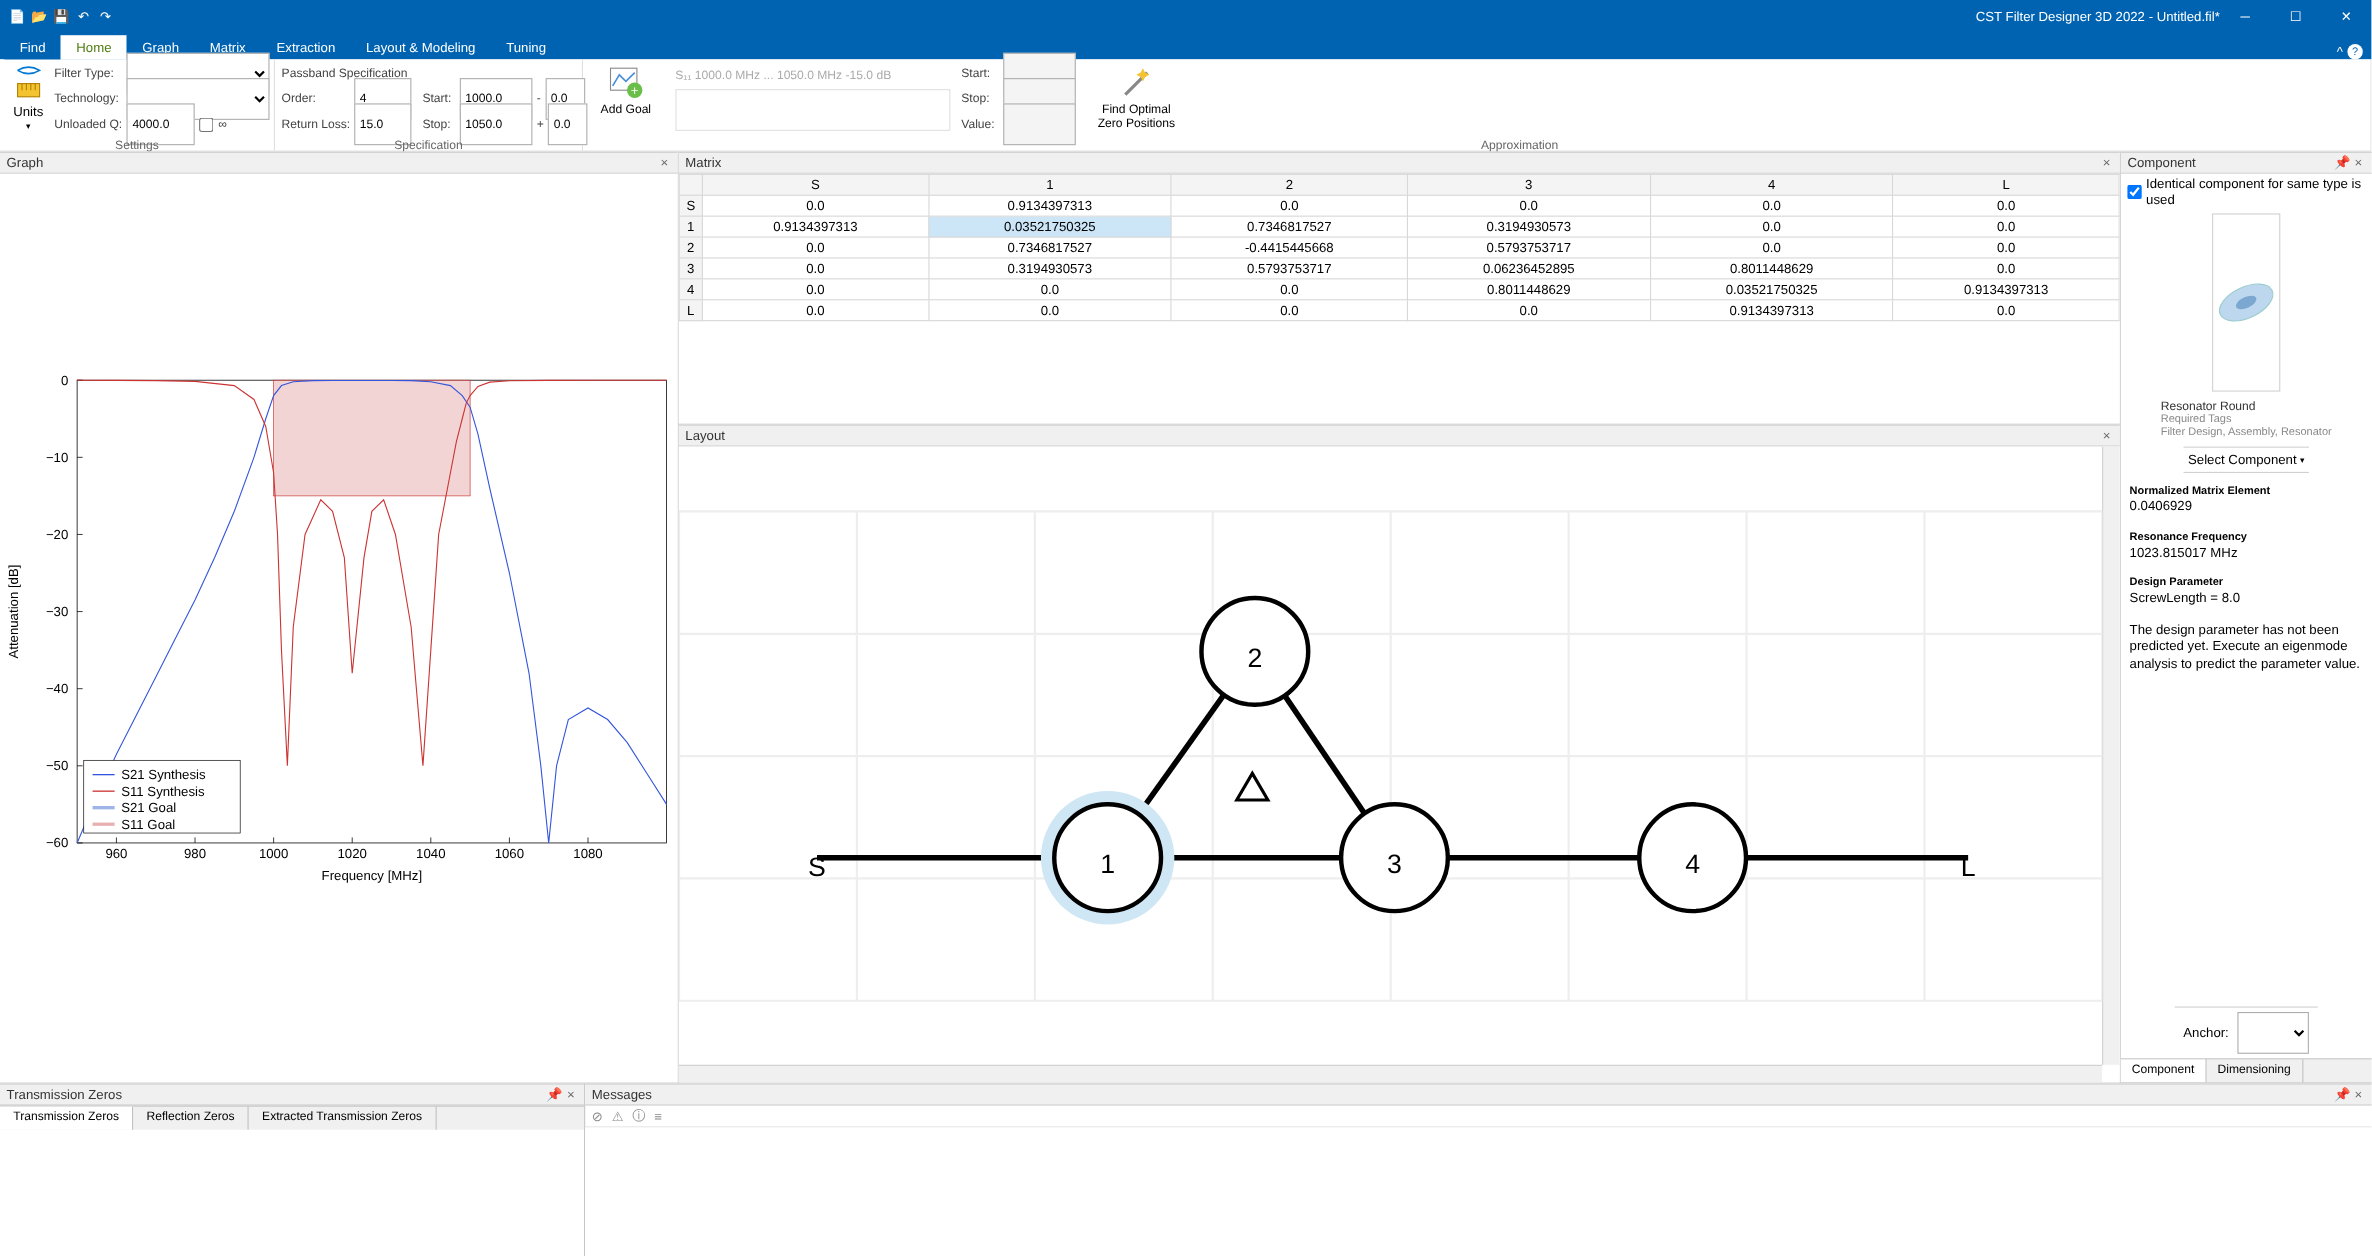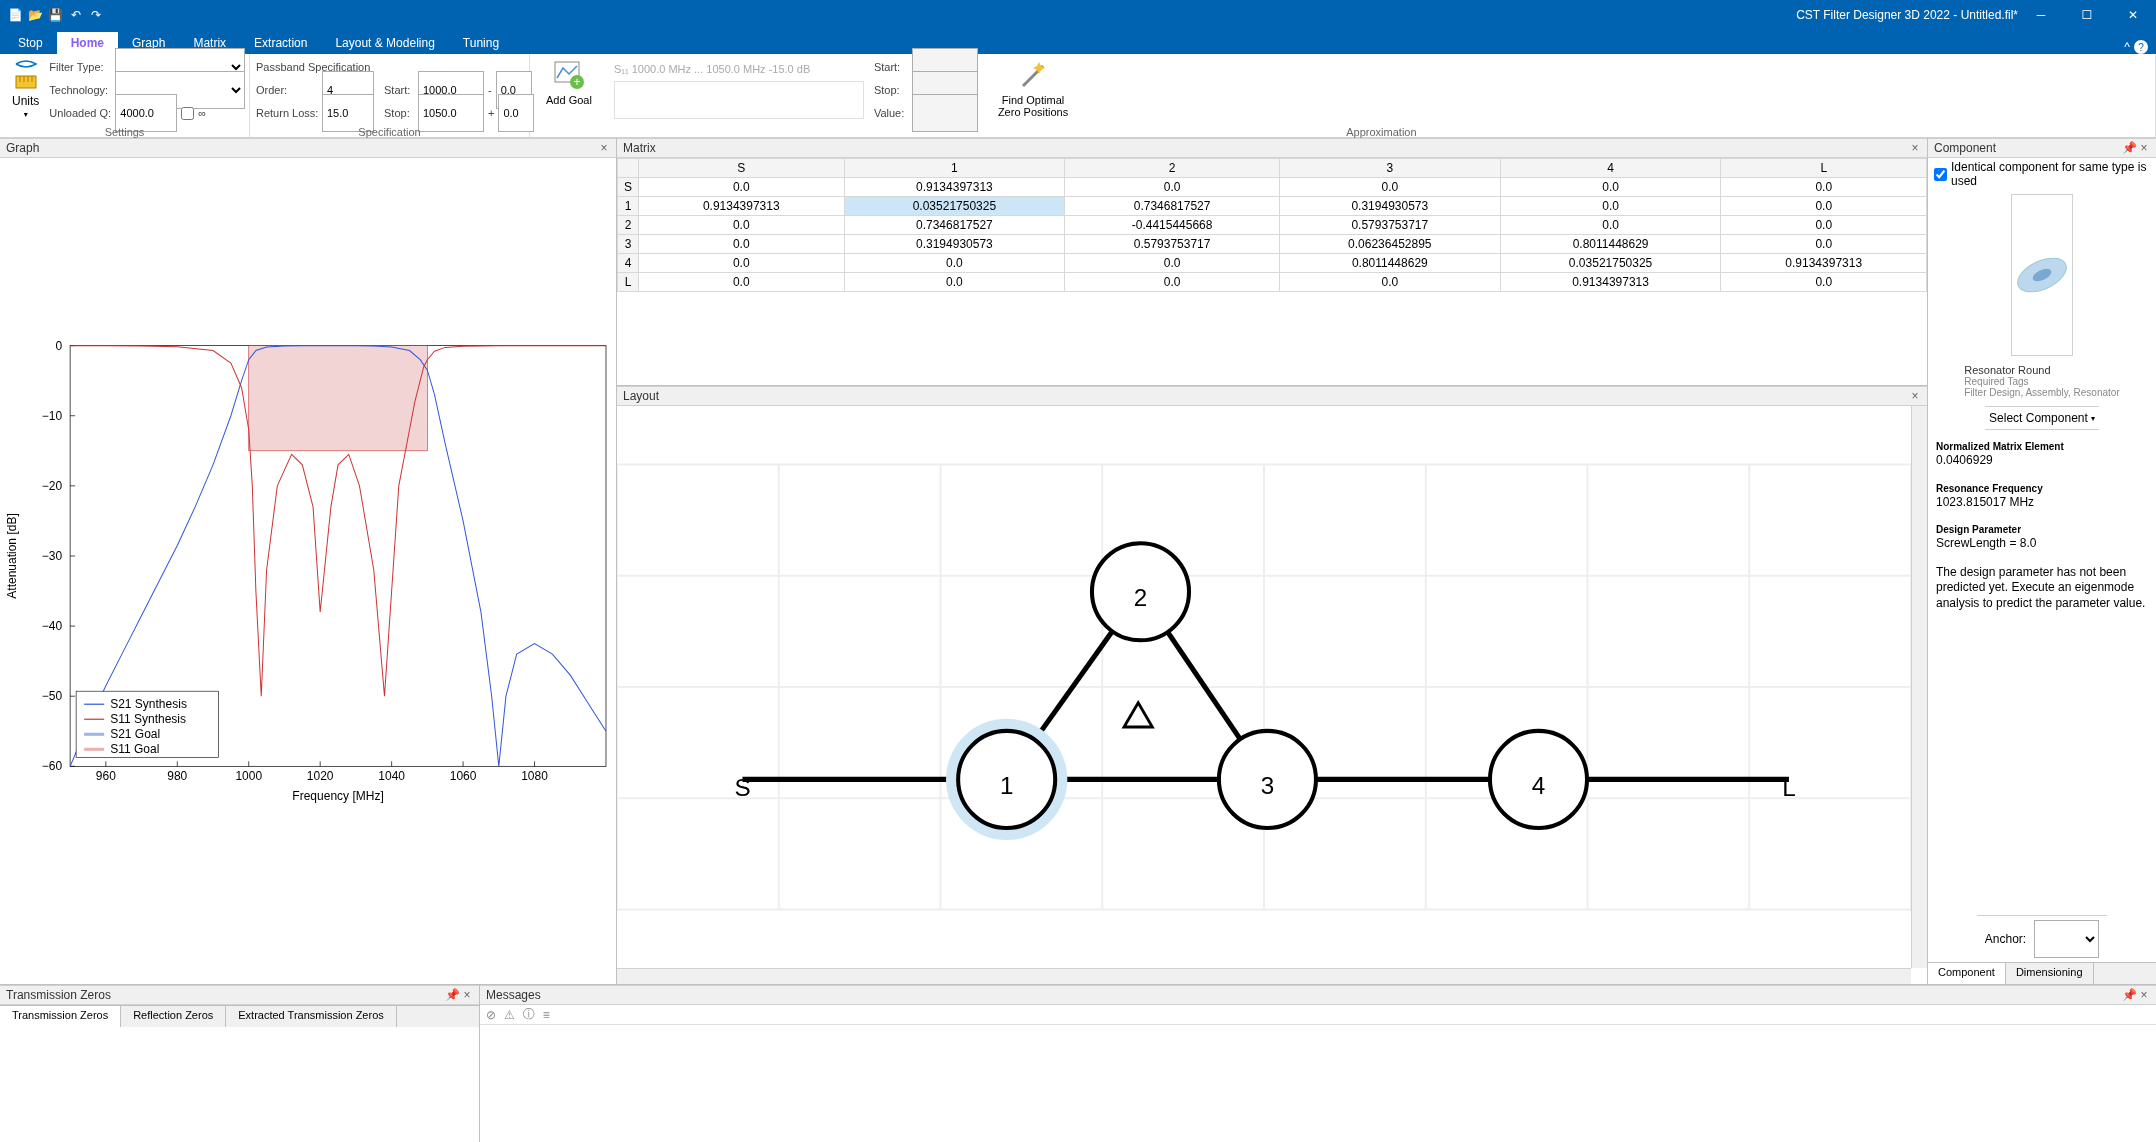--- a/index.html
+++ b/index.html
@@ -6,21 +6,21 @@
 body { background: #fff; overflow: hidden; }
 .titlebar { height: 30px; background: #0063b1; color: #fff; display: flex; align-items: center; }
 .titlebar .qat { display: flex; gap: 4px; padding: 0 8px; }
 .titlebar .qat span { width: 16px; height: 16px; display: inline-flex; align-items: center; justify-content: center; cursor: pointer; }
 .titlebar .title { flex: 1; text-align: right; font-size: 12px; }
 .titlebar .winbtns { display: flex; }
 .titlebar .winbtns div { width: 46px; height: 30px; display: flex; align-items: center; justify-content: center; cursor: pointer; }
 .ribbon-tabs { height: 24px; background: #0063b1; display: flex; align-items: flex-end; padding-left: 4px; }
 .ribbon-tabs .tab { padding: 4px 14px; color: #fff; cursor: pointer; font-size: 12px; }
 .ribbon-tabs .tab.file { background: #0063b1; }
-.ribbon-tabs .tab.active { background: #fff; color: #8b5cf6; font-weight: bold; }
+.ribbon-tabs .tab.active { background: #fff; color: #4d7c0f; }
 .ribbon-tabs .spacer { flex: 1; }
 .ribbon-tabs .help { padding: 0 8px; color: #fff; display: flex; gap: 4px; align-items: center; }
 .ribbon { height: 84px; background: #fff; border-bottom: 1px solid #d0d0d0; display: flex; }
 .rgroup { border-right: 1px solid #e0e0e0; display: flex; flex-direction: column; }
 .rgroup .body { flex: 1; display: flex; align-items: flex-start; padding: 2px 6px; }
 .rgroup .label { text-align: center; font-size: 11px; color: #666; padding-bottom: 2px; }
 .units-btn { display: flex; flex-direction: column; align-items: center; gap: 2px; padding: 4px 6px; cursor: pointer; }
 .form-row { display: flex; align-items: center; gap: 4px; height: 22px; }
 .form-col { display: flex; flex-direction: column; gap: 1px; }
 .flabel { font-size: 11px; color: #444; white-space: nowrap; }
@@ -59,21 +59,21 @@
 .comp-info .cname { font-size: 11px; color: #333; }
 .comp-info .cgrey { color: #888; font-size: 10px; }
 .select-comp { margin: 4px; border-top: 1px solid #d0d0d0; border-bottom: 1px solid #d0d0d0; padding: 4px; text-align: center; font-size: 11px; cursor: pointer; display: flex; justify-content: center; align-items: center; }
 .info-block { padding: 6px 8px; font-size: 10px; line-height: 1.3; overflow-y: auto; }
 .info-block b { font-size: 10px; }
 .anchor-row { border-top: 1px solid #d0d0d0; padding: 4px 8px; display: flex; align-items: center; gap: 8px; font-size: 11px; }
 .comp-tabs { height: 22px; border-top: 1px solid #c0c0c0; display: flex; background: #f0f0f0; }
 .comp-tabs div { padding: 3px 10px; font-size: 11px; cursor: pointer; border-right: 1px solid #c0c0c0; }
 .comp-tabs div.active { background: #fff; border-top: 1px solid #c0c0c0; margin-top: -1px; }
 
-.tz-panel { width: 480px; border-right: 1px solid #c0c0c0; display: flex; flex-direction: column; }
+.tz-panel { width: 532px; border-right: 1px solid #c0c0c0; display: flex; flex-direction: column; }
 .msg-panel { flex: 1; display: flex; flex-direction: column; }
 table.tz { width: 100%; border-collapse: collapse; font-size: 11px; }
 table.tz th, table.tz td { border: 1px solid #d8d8d8; padding: 2px 6px; text-align: left; height: 18px; }
 table.tz th { background: #f4f4f4; font-weight: normal; }
 .tz-tabs { height: 22px; border-top: 1px solid #c0c0c0; display: flex; background: #f0f0f0; }
 .tz-tabs div { padding: 3px 12px; font-size: 11px; cursor: pointer; border-right: 1px solid #c0c0c0; }
 .tz-tabs div.active { background: #fff; }
 .msg-toolbar { height: 20px; border-bottom: 1px solid #e0e0e0; display: flex; gap: 8px; padding: 0 6px; align-items: center; }
 .msg-toolbar span { color: #888; cursor: pointer; }
 
@@ -98,21 +98,21 @@
   </div>
   <div class="title">CST Filter Designer 3D 2022 - Untitled.fil*</div>
   <div class="winbtns">
     <div>─</div>
     <div>☐</div>
     <div>✕</div>
   </div>
 </div>
 
 <div class="ribbon-tabs">
-  <div class="tab file">Stop</div>
+  <div class="tab file">Find</div>
   <div class="tab active">Home</div>
   <div class="tab">Graph</div>
   <div class="tab">Matrix</div>
   <div class="tab">Extraction</div>
   <div class="tab">Layout &amp; Modeling</div>
   <div class="tab">Tuning</div>
   <div class="spacer"></div>
   <div class="help">
     <span>^</span>
     <span style="background:#fff;color:#0063b1;border-radius:50%;width:14px;height:14px;display:inline-flex;align-items:center;justify-content:center;font-size:10px;">?</span>

